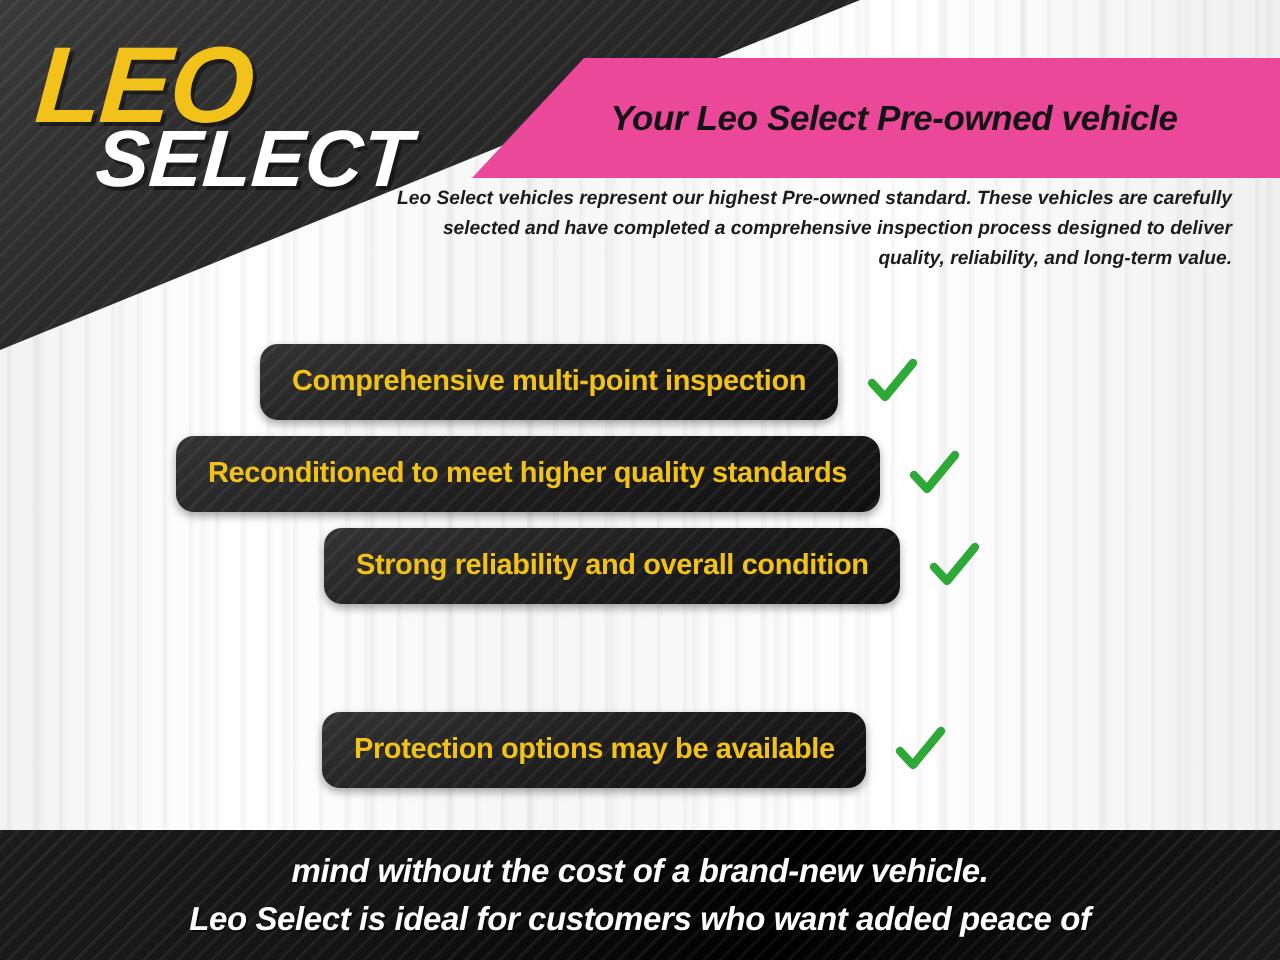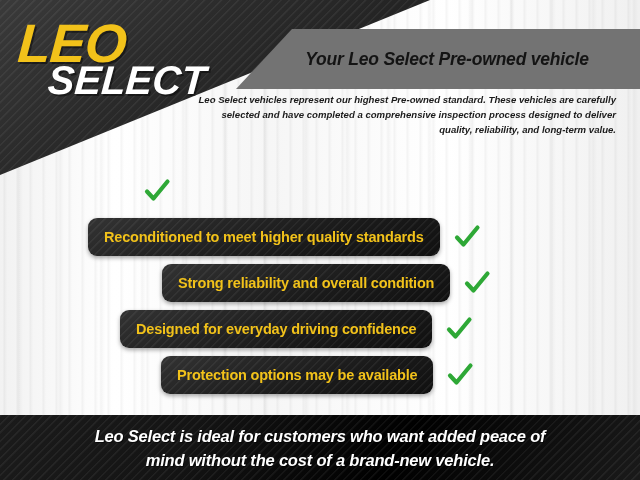--- a/index.html
+++ b/index.html
@@ -71,21 +71,21 @@
     position:absolute;left:30px;top:44px;
     font-size:40px;line-height:40px;font-weight:bold;font-style:italic;
     color:#ffffff;letter-spacing:0px;
     transform:skewX(-4deg);
     text-shadow:2px 2px 0 rgba(0,0,0,.45);
   }
 
   
   #title-banner{
     position:absolute;left:236px;top:29px;width:404px;height:60px;
-    background:#737373;
+    background:#ec4899;
     -webkit-clip-path:polygon(56px 0, 404px 0, 404px 60px, 0 60px);
     clip-path:polygon(56px 0, 404px 0, 404px 60px, 0 60px);
     display:flex;align-items:center;justify-content:center;
   }
   #title-text{
     width:100%;text-align:center;
     font-size:17.5px;line-height:25px;font-weight:bold;font-style:italic;
     color:#141414;letter-spacing:-0.2px;
     padding-left:18px;box-sizing:border-box;
   }
@@ -153,20 +153,24 @@
     <div id="title-text">
       <span class="ln">Your Leo Select Pre-owned vehicle</span>
     </div>
   </div>
 
   <div id="intro">Leo Select vehicles represent our highest Pre-owned standard. These vehicles are carefully selected and have completed a comprehensive inspection process designed to deliver quality, reliability, and long-term value.</div>
 
   <div id="features">
 
     <div class="feature-row" style="left:130px;top:2px;">
+      <div class="pill">
+        <div class="pinstripe"></div>
+        <span class="pill-label">Comprehensive multi-point inspection</span>
+      </div>
       <svg class="check" viewBox="0 0 30 30">
         <path d="M5 15.5 L11.5 22.5 L25.5 5.5" fill="none" stroke="#2EA836" stroke-width="4.2" stroke-linecap="round" stroke-linejoin="round"></path>
       </svg>
     </div>
 
     <div class="feature-row" style="left:88px;top:48px;">
       <div class="pill">
         <div class="pinstripe"></div>
         <span class="pill-label">Reconditioned to meet higher quality standards</span>
       </div>
@@ -178,43 +182,34 @@
     <div class="feature-row" style="left:133px;top:94px;padding-left:29px;">
       <div class="pill">
         <div class="pinstripe"></div>
         <span class="pill-label">Strong reliability and overall condition</span>
       </div>
       <svg class="check" viewBox="0 0 30 30">
         <path d="M5 15.5 L11.5 22.5 L25.5 5.5" fill="none" stroke="#2EA836" stroke-width="4.2" stroke-linecap="round" stroke-linejoin="round"></path>
       </svg>
     </div>
 
-    <div class="feature-row" style="left:120px;top:140px;">
-      <div class="pill">
-        <div class="pinstripe"></div>
-        <span class="pill-label">Designed for everyday driving confidence</span>
-      </div>
-      <svg class="check" viewBox="0 0 30 30">
-        <path d="M5 15.5 L11.5 22.5 L25.5 5.5" fill="none" stroke="#2EA836" stroke-width="4.2" stroke-linecap="round" stroke-linejoin="round"></path>
-      </svg>
-    </div>
 
     <div class="feature-row" style="left:145px;top:186px;margin-left:16px;">
       <div class="pill">
         <div class="pinstripe"></div>
         <span class="pill-label">Protection options may be available</span>
       </div>
       <svg class="check" viewBox="0 0 30 30">
         <path d="M5 15.5 L11.5 22.5 L25.5 5.5" fill="none" stroke="#2EA836" stroke-width="4.2" stroke-linecap="round" stroke-linejoin="round"></path>
       </svg>
     </div>
 
   </div>
 
   <div id="footer-banner">
     <div class="pinstripe"></div>
     <div id="footer-text">
+      <span class="ln">mind without the cost of a brand-new vehicle.</span>
       <span class="ln">Leo Select is ideal for customers who want added peace of</span>
-      <span class="ln">mind without the cost of a brand-new vehicle.</span>
     </div>
   </div>
 
 </div>
 
 </body></html>

